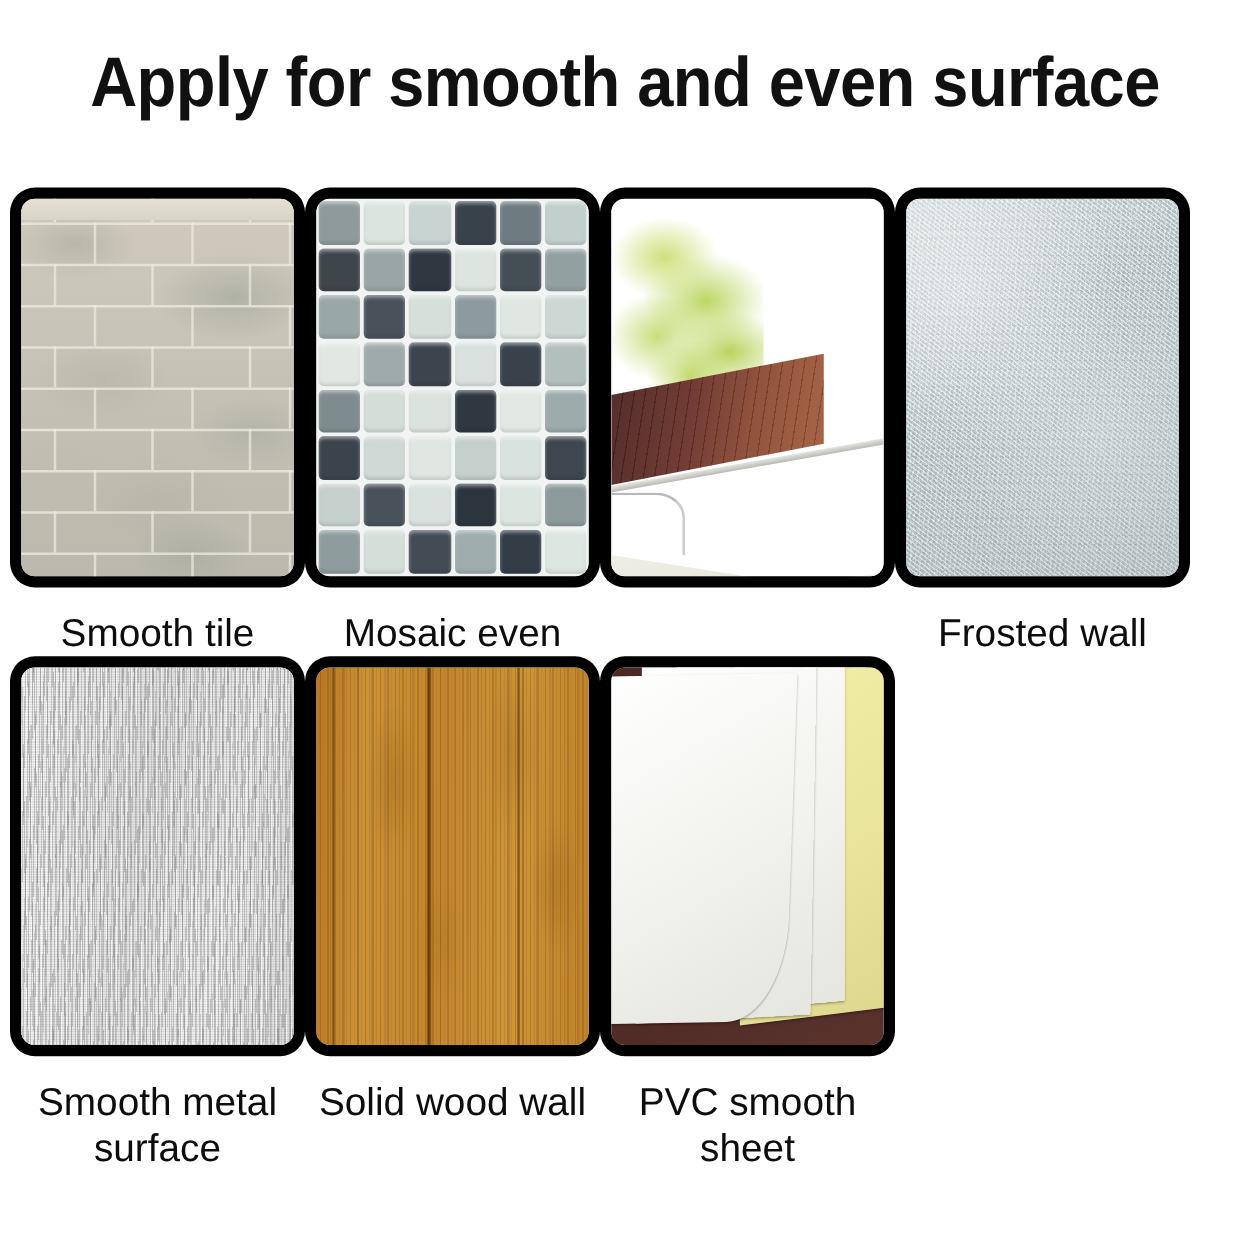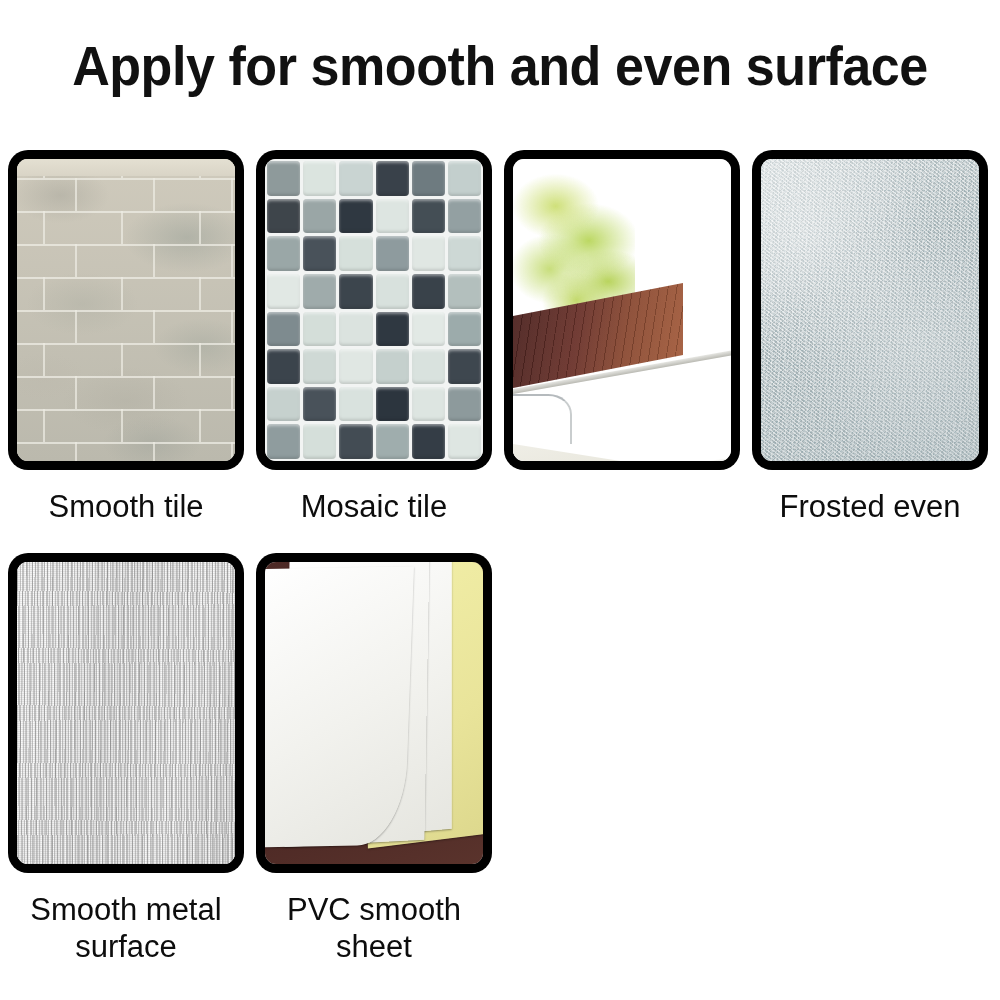--- a/index.html
+++ b/index.html
@@ -42,23 +42,22 @@
 
   
   .grid {
     position: absolute;
     top: 150px;
     left: 8px;
     width: 984px;
   }
   .row {
     display: flex;
-    gap: 12px;
-  }
-  .row-2 { margin-top: 28px; }
+  }
+  .row-2 { }
 
   .cell {
     width: 236px;
     display: flex;
     flex-direction: column;
     align-items: center;
   }
 
   
   .frame {
@@ -461,21 +460,21 @@
                 <div class="msq" style="background: rgb(141, 154, 156);"></div>
                 <div class="msq" style="background: rgb(143, 156, 158);"></div>
                 <div class="msq" style="background: rgb(213, 223, 218);"></div>
                 <div class="msq" style="background: rgb(67, 76, 84);"></div>
                 <div class="msq" style="background: rgb(159, 173, 173);"></div>
                 <div class="msq" style="background: rgb(52, 61, 70);"></div>
                 <div class="msq" style="background: rgb(222, 230, 226);"></div>
               </div>
           </div>
         </div>
-        <div class="caption">Mosaic tile</div>
+        <div class="caption">Mosaic even</div>
       </div>
 
       <div class="cell">
         <div class="frame">
           <div class="photo">
             <div class="tex-window">
               <div class="win-sky"></div>
               <div class="win-trees"></div>
               <div class="win-bush"></div>
               <div class="win-floor"></div>
@@ -490,38 +489,51 @@
       </div>
 
       <div class="cell">
         <div class="frame">
           <div class="photo">
             <div class="tex-frosted"></div>
             <div class="frost-noise"></div>
             <div class="frost-sheen"></div>
           </div>
         </div>
-        <div class="caption">Frosted even</div>
+        <div class="caption">Frosted wall</div>
       </div>
     </div>
 
     <div class="row row-2">
 
       <div class="cell">
         <div class="frame">
           <div class="photo">
             <div class="tex-metal"></div>
             <div class="metal-brush"></div>
             <div class="metal-specks"></div>
           </div>
         </div>
         <div class="caption">Smooth metal
 surface</div>
       </div>
 
+      <div class="cell">
+        <div class="frame">
+          <div class="photo">
+            <div class="tex-wood"></div>
+            <div class="wood-blotch"></div>
+            <div class="wood-grain"></div>
+            <div class="wood-seam thin" style="left:6%;"></div>
+            <div class="wood-seam" style="left:41%;"></div>
+            <div class="wood-seam thin" style="left:74%;"></div>
+          </div>
+        </div>
+        <div class="caption">Solid wood wall</div>
+      </div>
 
       <div class="cell">
         <div class="frame">
           <div class="photo">
             <div class="tex-pvc"></div>
 
             <div class="roll pvc-gray" style="left:48%; top:-4%;  width:48%; height:46%; transform: rotate(-6deg);"></div>
             <div class="pvc-yellow" style="position:absolute; left:46%; top:0%;  width:58%; height:92%; transform: rotate(-7deg) skewX(-6deg);"></div>
             <div class="pvc-sheet" style="position:absolute; left:24%; top:-6%; width:62%; height:96%; transform: rotate(-5deg) skewX(-5deg);"></div>
             <div class="pvc-sheet" style="position:absolute; left:10%; top:-3%; width:64%; height:96%; transform: rotate(-3deg) skewX(-4deg);"></div>

